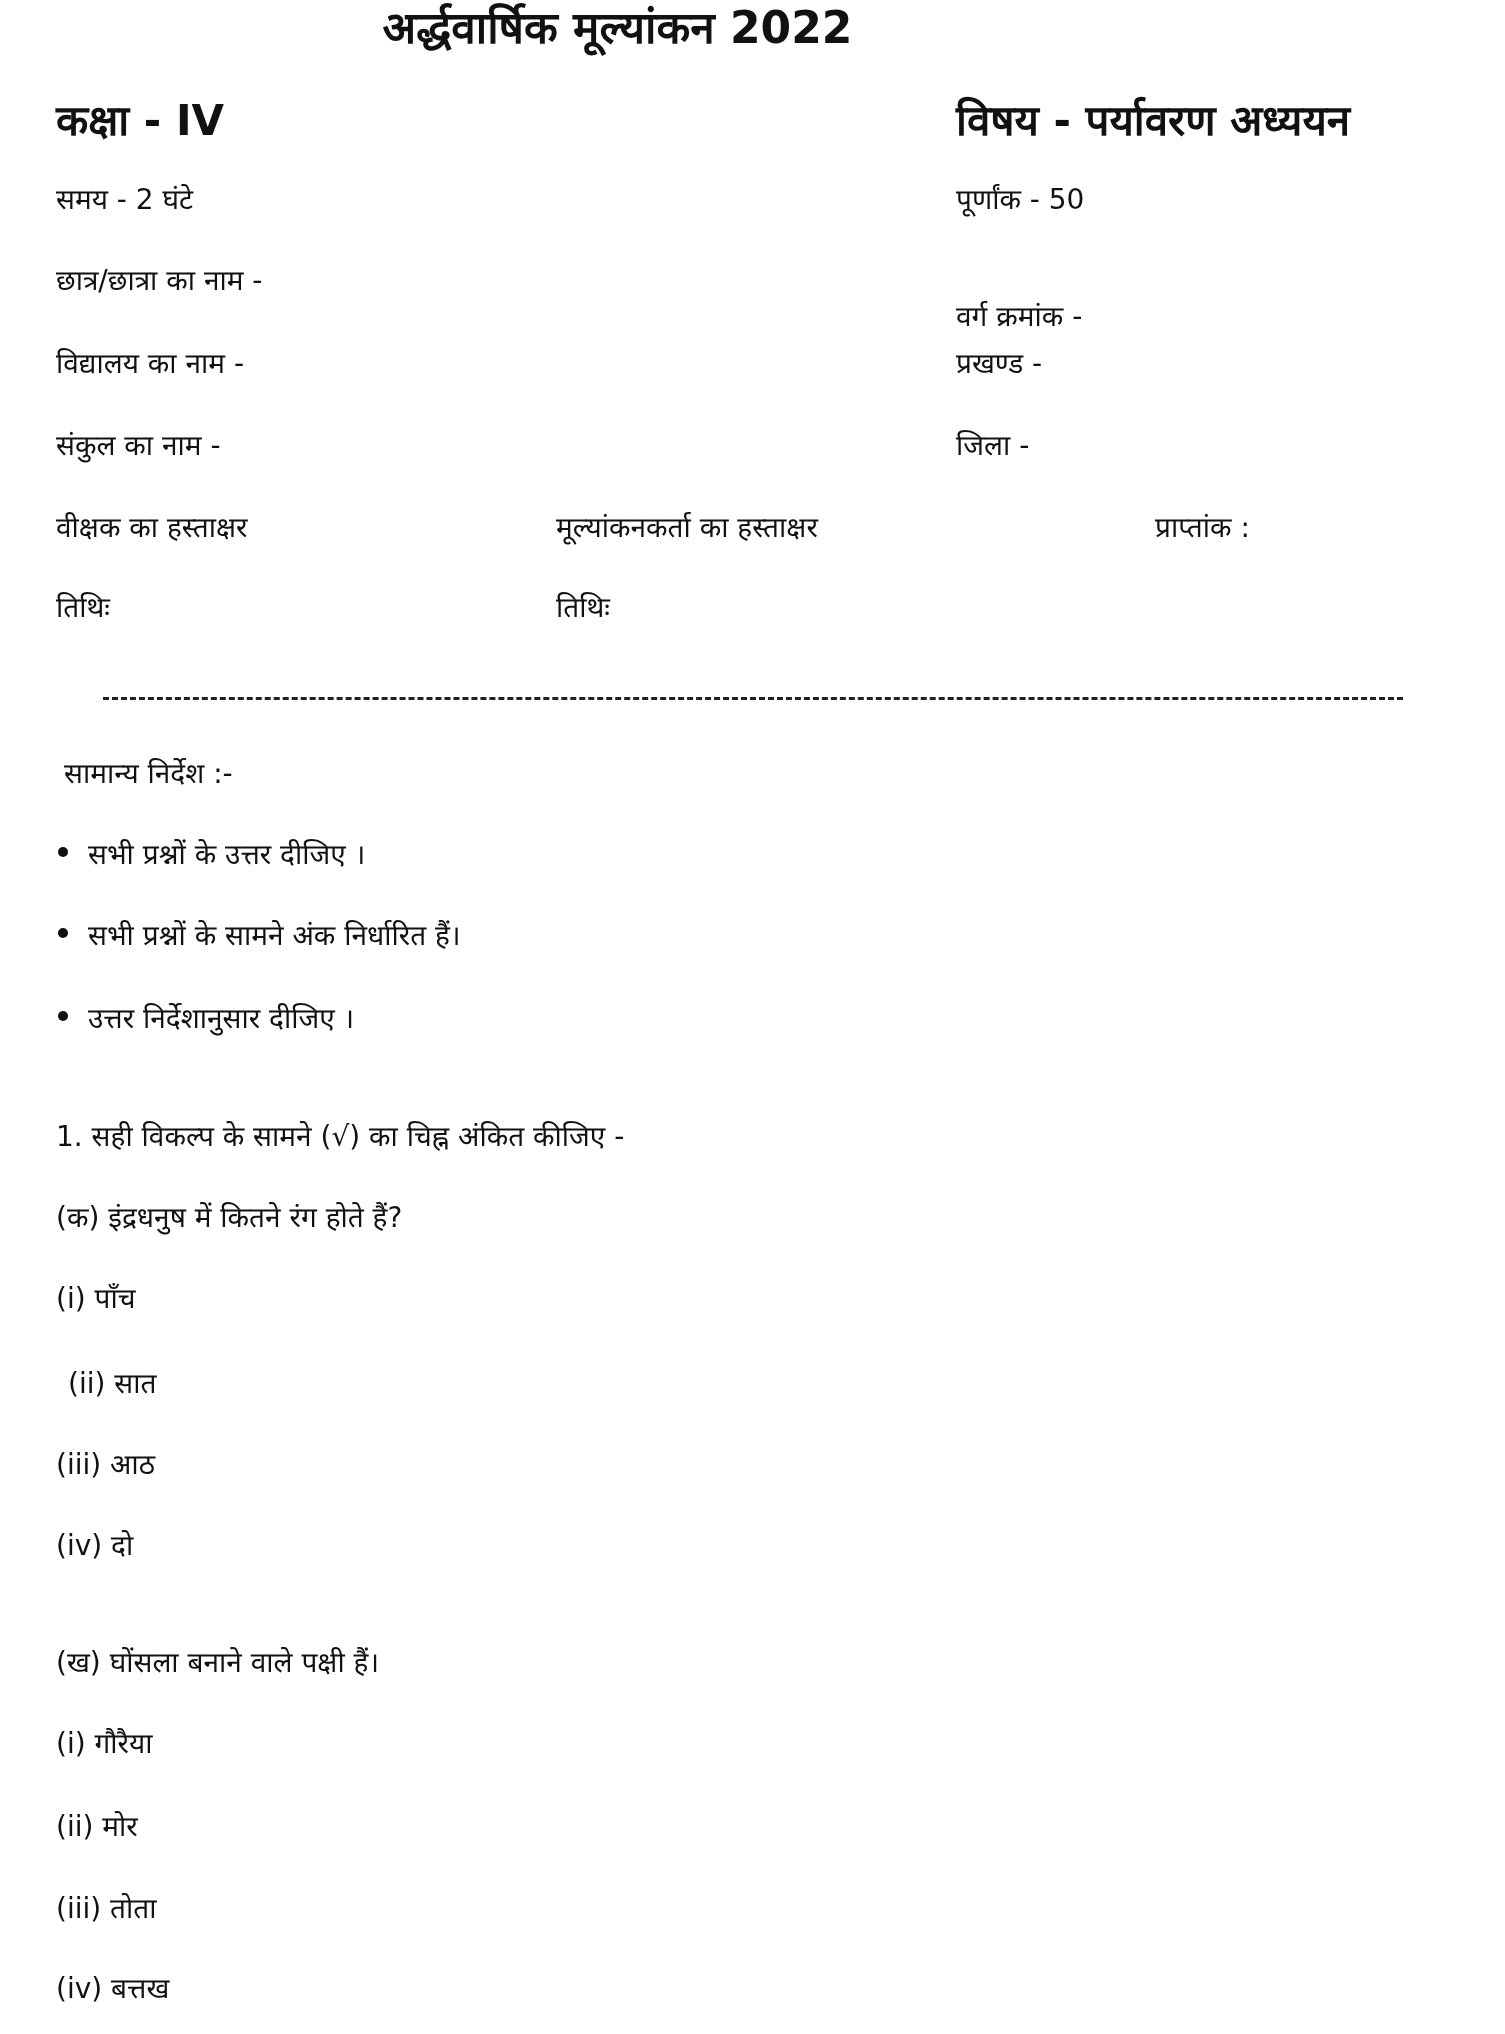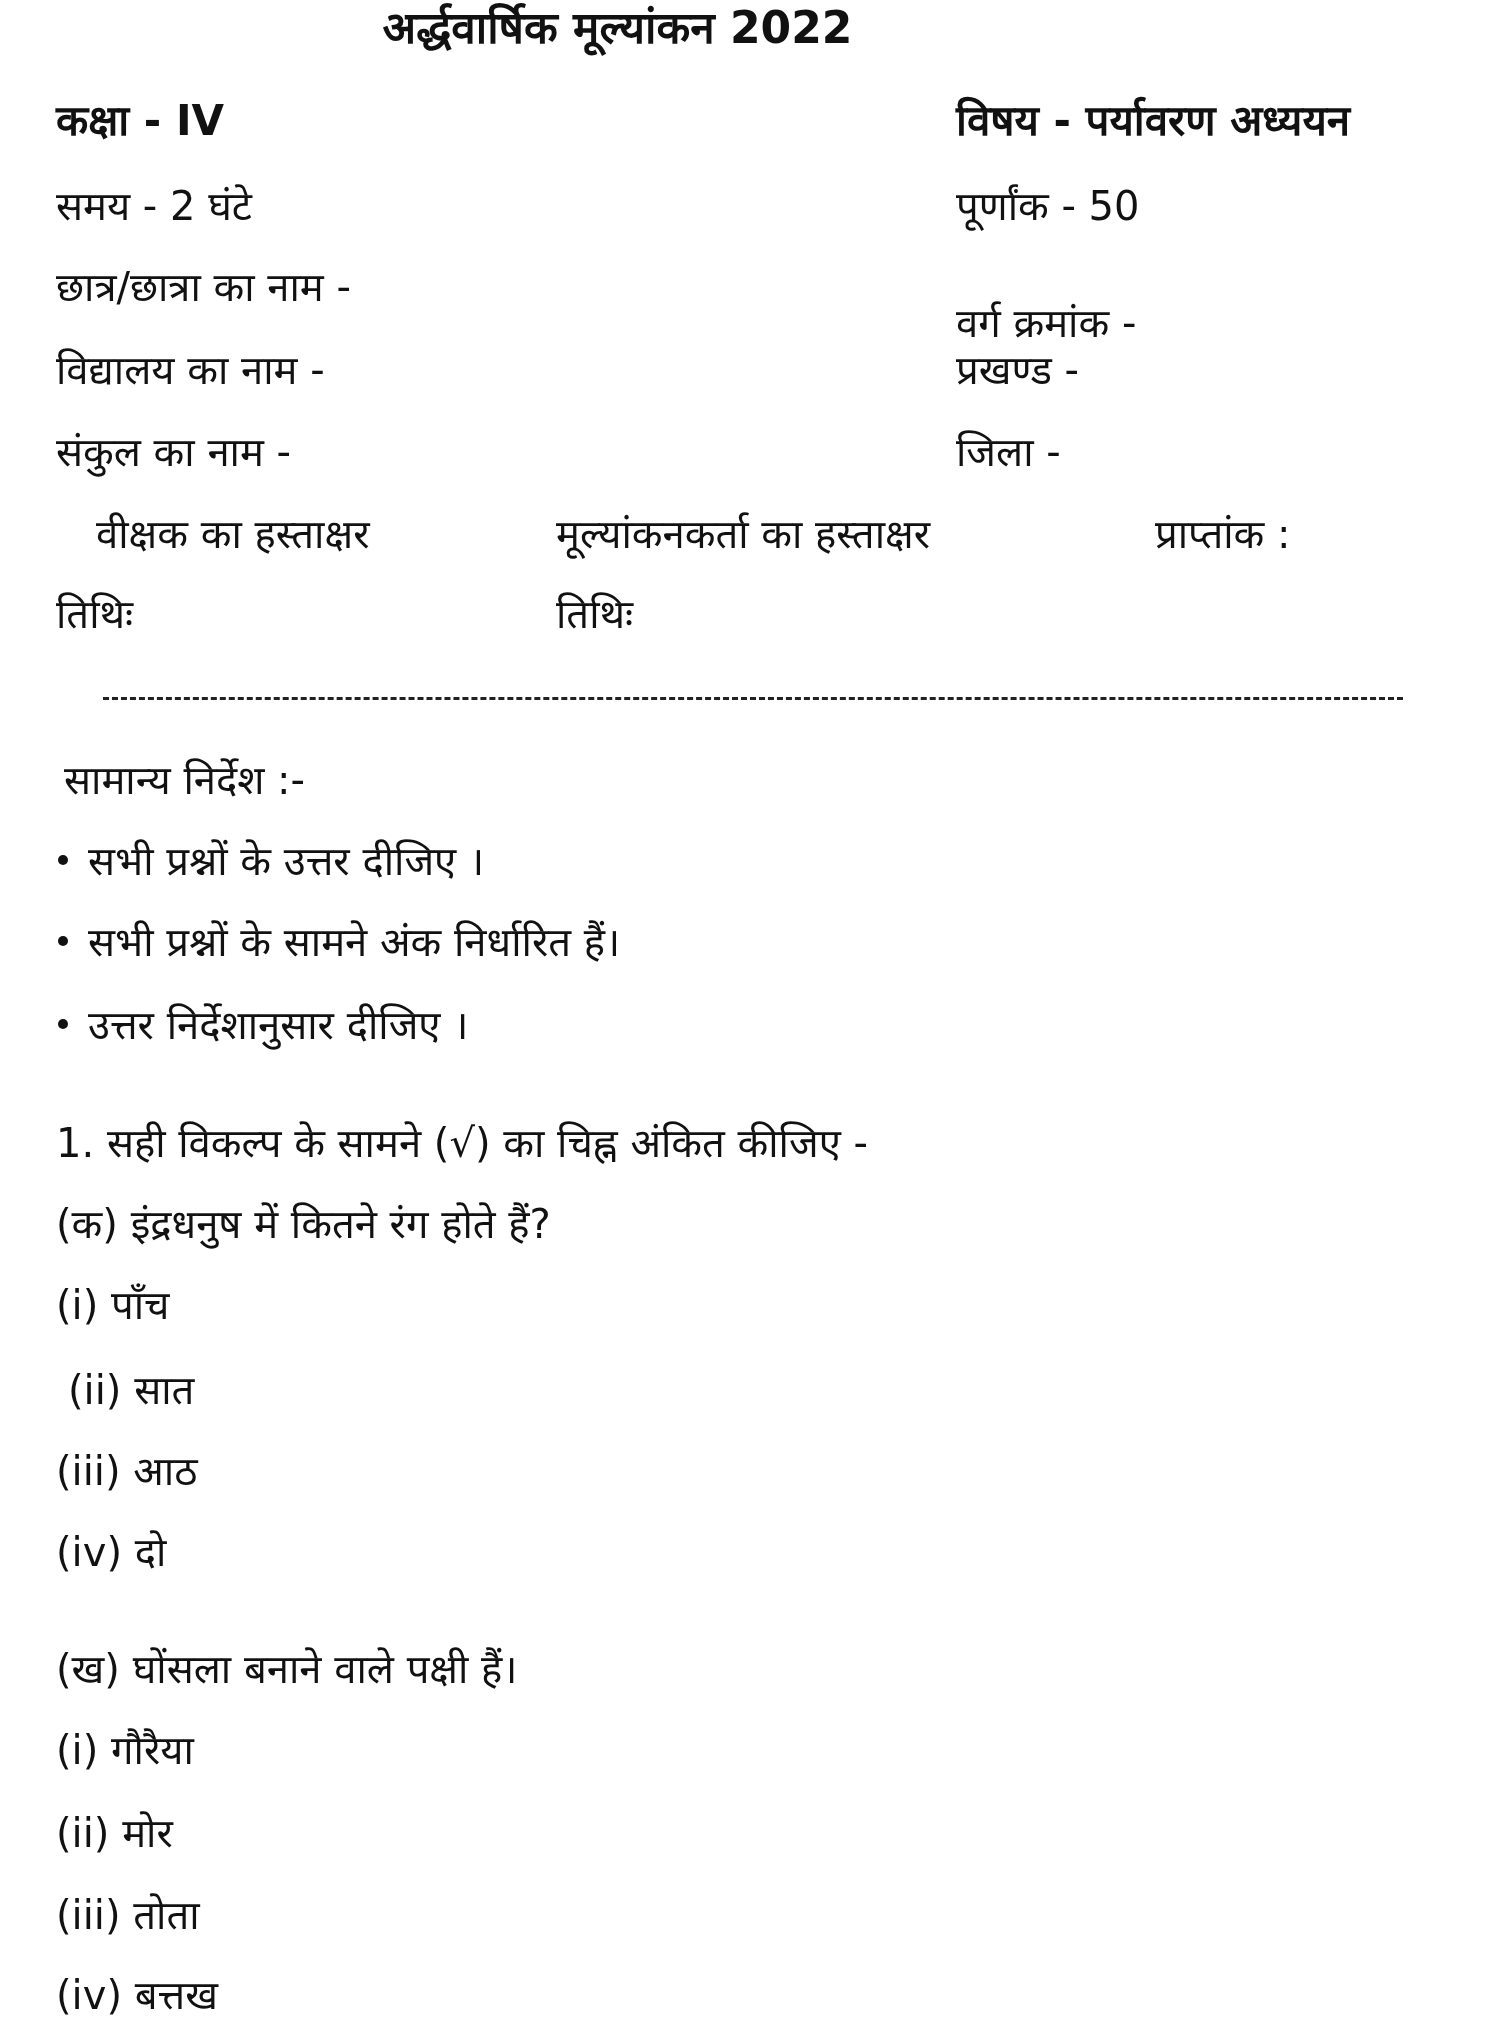--- a/index.html
+++ b/index.html
@@ -1,18 +1,18 @@
 <!DOCTYPE html>
 <html><head>
 <meta charset="utf-8">
 <style>
   html,body{margin:0;padding:0;background:#ffffff;}
   body{width:1505px;height:2034px;position:relative;overflow:hidden;
        font-family:"DejaVu Sans","Liberation Sans",sans-serif;color:#111;}
-  .t{position:absolute;white-space:nowrap;font-size:40px;line-height:1;}
+  .t{position:absolute;white-space:nowrap;font-size:28px;line-height:1;}
   .title{left:0;width:1235px;text-align:center;top:6px;font-size:44px;font-weight:bold;}
   .bold{font-weight:bold;font-size:42px;}
   .dash{position:absolute;left:103px;width:1300px;top:697px;height:0;border-top:3px dashed #222;}
   .bul{display:inline-block;width:10px;height:10px;border-radius:50%;background:#111;margin-right:20px;vertical-align:middle;position:relative;top:-4px;}
 </style>
 </head>
 <body>
 
 <div class="t title">अर्द्धवार्षिक मूल्यांकन 2022</div>
 
@@ -24,21 +24,21 @@
 
 <div class="t" style="left:56px;top:267px;">छात्र/छात्रा का नाम -</div>
 <div class="t" style="left:956px;top:267px;margin-top:36px;">वर्ग क्रमांक -</div>
 
 <div class="t" style="left:56px;top:350px;">विद्यालय का नाम -</div>
 <div class="t" style="left:956px;top:350px;">प्रखण्ड -</div>
 
 <div class="t" style="left:56px;top:432px;">संकुल का नाम -</div>
 <div class="t" style="left:956px;top:432px;">जिला -</div>
 
-<div class="t" style="left:56px;top:514px;margin-left:40px;">वीक्षक का हस्ताक्षर</div>
+<div class="t" style="left:56px;top:514px;">वीक्षक का हस्ताक्षर</div>
 <div class="t" style="left:556px;top:514px;">मूल्यांकनकर्ता का हस्ताक्षर</div>
 <div class="t" style="left:1155px;top:514px;">प्राप्तांक :</div>
 
 <div class="t" style="left:56px;top:594px;">तिथिः</div>
 <div class="t" style="left:556px;top:594px;">तिथिः</div>
 
 <div class="dash"></div>
 
 <div class="t" style="left:64px;top:760px;text-align:center;">सामान्य निर्देश :-</div>
 

